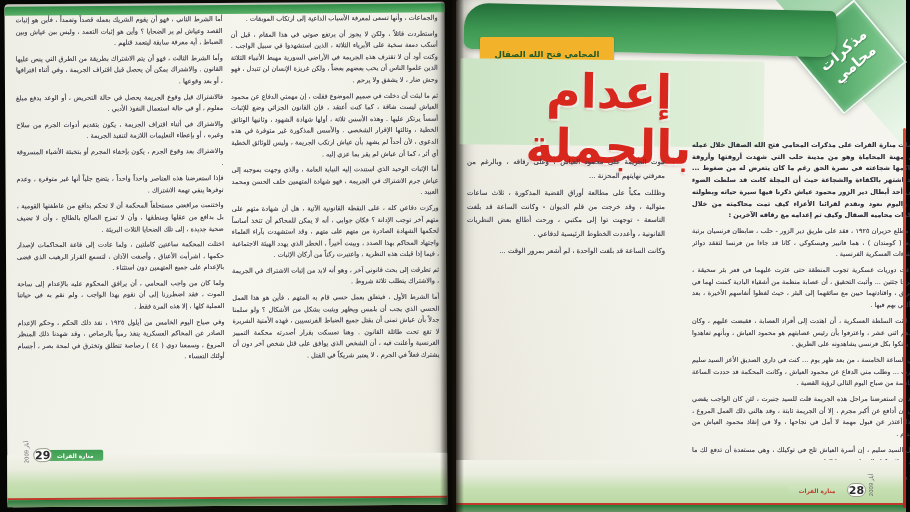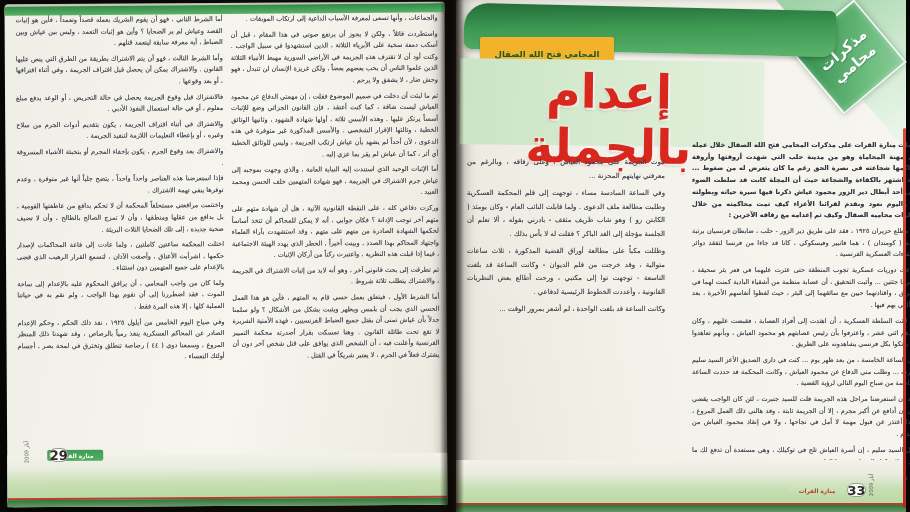--- a/index.html
+++ b/index.html
@@ -94,21 +94,21 @@
   .brand-strip{
     position:absolute;left:40px;bottom:46px;width:56px;height:11px;
     background:linear-gradient(#3e9e53,#55ae63);border-radius:2px;
     display:flex;align-items:center;justify-content:center;
     color:#fff;font-size:5.8px;font-weight:bold;direction:rtl;
   }
   .page-num-tab{
     position:absolute;width:17px;height:12px;background:#fdfdf8;
     border:1px solid #9aa08f;border-radius:9px;
     display:flex;align-items:center;justify-content:center;
-    font-size:13px;font-weight:bold;color:#2c2c30;margin-left:16px;
+    font-size:11px;font-weight:bold;color:#2c2c30;
   }
   .tab-left{left:26px;bottom:45px;}
   .tab-right{right:40px;bottom:15px;}
   .date-vert{
     position:absolute;font-size:5.3px;color:#5a5a60;white-space:nowrap;
     transform:rotate(-90deg);transform-origin:center;
   }
   .date-left{left:8px;bottom:52px;}
   .date-right{right:24px;bottom:24px;}
   .brand-right{
@@ -185,29 +185,28 @@
       <p>في مطلع حزيران ١٩٢٥ ، فقد على طريق دير الزور - حلب ، ضابطان فرنسيان برتبة مقدم ( كومندان ) ، هما فانيير وفيسكوكي ، كانا قد جاءا من فرنسا لتفقد دوائر الإنشاءات العسكرية الفرنسية .</p>
       <p>شرعت دوريات عسكرية تجوب المنطقة حتى عثرت عليهما في قعر بئر سحيقة ، فأخرجا جثتين ... وأثبت التحقيق ، أن عصابة منظمة من أشقياء البادية كمنت لهما في الطريق ، واقتادتهما حيين مع سائقهما إلى البئر ، حيث لفظوا أنفاسهم الأخيرة ، بعد أن ألقي بهم فيها .</p>
       <p>وما لبثت السلطة العسكرية ، أن اهتدت إلى أفراد العصابة ، فقبضت عليهم ، وكان عددهم اثني عشر ، واعترفوا بأن رئيس عصابتهم هو محمود العياش ، وبأنهم تعاهدوا بأن يفتكوا بكل فرنسي يشاهدونه على الطريق .</p>
       <p>وفي الساعة الخامسة ، من بعد ظهر يوم ... كنت في داري الصديق الأعز السيد سليم جنبرت ... وطلب مني الدفاع عن محمود العياش ، وكانت المحكمة قد حددت الساعة السادسة من صباح اليوم التالي لرؤية القضية .</p>
       <p>وبعد أن استعرضنا مراحل هذه الجريمة قلت للسيد جنبرت ، لئن كان الواجب يقضي علي أن أدافع عن أكبر مجرم ، إلا أن الجريمة ثابتة ، وقد هالني ذلك العمل المروع ، ولهذا أعتذر عن قبول مهمة لا أمل في نجاحها ، ولا في إنقاذ محمود العياش من الإعدام .</p>
       <p>فقال السيد سليم ، إن أسرة العياش تلح في توكيلك ، وهي مستعدة أن تدفع لك ما تريد ، فلا يمكنك التنصل من هذا الواجب .</p>
       <p>ولم يسعني أمام إلحاح الصديق العزيز إلا القبول ...</p>
     </div>
   <div class="col rp-col rp-col-left">
       <p>ثبوت الجريمة على محمود العياش ، وعلى رفاقه ، وبالرغم من معرفتي نهايتهم المحزنة ...</p>
-      <p>وفي الساعة السادسة مساء ، توجهت إلى قلم المحكمة العسكرية وطلبت مطالعة ملف الدعوى . ولما قابلت النائب العام - وكان يومئذ ( الكابتن رو ) وهو شاب ظريف مثقف - بادرني بقوله ، ألا تعلم أن الجلسة مؤجلة إلى الغد الباكر ؟ فقلت له لا بأس بذلك .</p>
       <p>وظللت مكباً على مطالعة أوراق القضية المذكورة ، ثلاث ساعات متوالية ، وقد خرجت من قلم الديوان - وكانت الساعة قد بلغت التاسعة - توجهت توا إلى مكتبي ، ورحت أطالع بعض النظريات القانونية ، وأعددت الخطوط الرئيسية لدفاعي .</p>
       <p>وكانت الساعة قد بلغت الواحدة ، لم أشعر بمرور الوقت ...</p>
     </div>
 
   <div class="footer-band">
     <div class="footer-redline"></div>
     <div class="footer-darkgreen"></div>
   </div>
   <div class="brand-right">منارة الفرات</div>
-  <div class="page-num-tab tab-right">33</div>
+  <div class="page-num-tab tab-right">28</div>
   <div class="date-vert date-right">أيار 2009</div>
 
   <div class="right-edge-line"></div>
 </div>
 
 <div class="spine-shadow"></div>
 
 </body></html>

